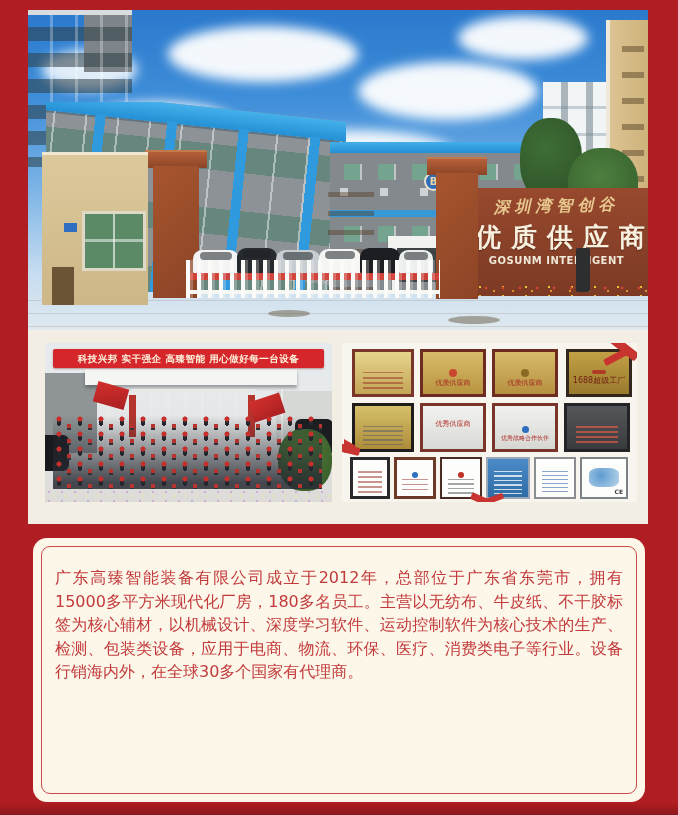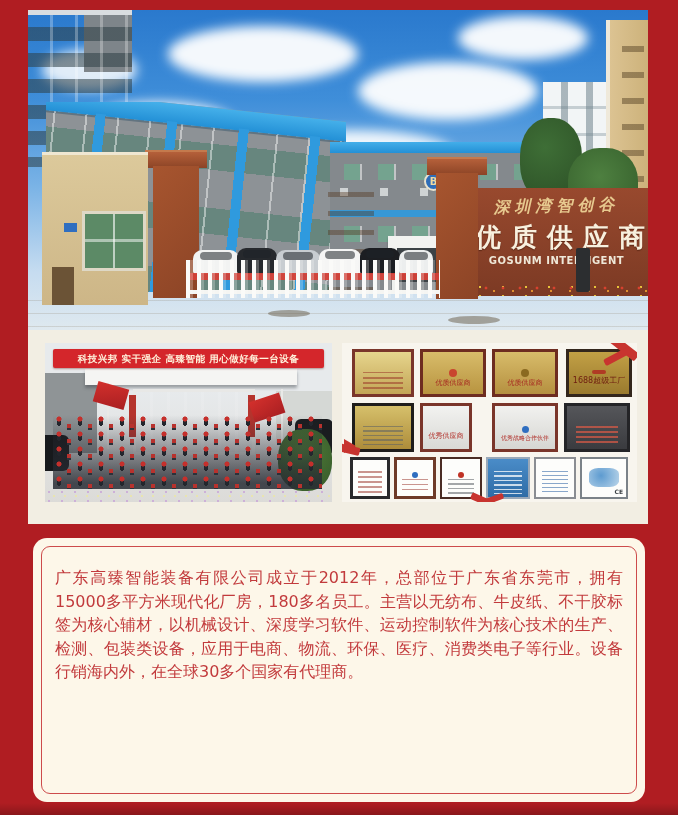--- a/index.html
+++ b/index.html
@@ -180,21 +180,21 @@
   .deco{width:70%;height:46%;margin-bottom:3px;
     background:repeating-linear-gradient(180deg,rgba(150,45,35,.5) 0 1.5px,transparent 1.5px 5px);}
   .deco-gray{background:repeating-linear-gradient(180deg,rgba(90,95,100,.55) 0 1.3px,transparent 1.3px 4.5px);}
   .emb{width:8px;height:8px;border-radius:50%;margin:3px auto 1px;}
 
   .p-goldcert{left:10px;top:6px;width:62px;height:48px;border:3px solid #7a352a;background:linear-gradient(180deg,#e6d58d,#c3a556);}
   .p-gold1{left:78px;top:6px;width:66px;height:48px;border:3px solid #6e2c20;background:linear-gradient(180deg,#d8bc6a,#b89440);}
   .p-gold2{left:150px;top:6px;width:66px;height:48px;border:3px solid #6e2c20;background:linear-gradient(180deg,#d8bc6a,#b59040);}
   .p-golddark{left:224px;top:6px;width:66px;height:48px;border:3px solid #33261c;background:linear-gradient(180deg,#c2a045,#9a7a2e);}
   .p-goldblack{left:10px;top:60px;width:62px;height:49px;border:3px solid #1f1d1b;background:linear-gradient(180deg,#d6c06b,#ad8c3a);}
-  .p-silver1{left:78px;top:60px;width:52px;height:49px;border:3px solid #7a352a;background:linear-gradient(180deg,#f2f2f0,#d9d9d5);}
+  .p-silver1{left:78px;top:60px;width:66px;height:49px;border:3px solid #7a352a;background:linear-gradient(180deg,#f2f2f0,#d9d9d5);justify-content:center;}
   .p-silver2{left:150px;top:60px;width:66px;height:49px;border:3px solid #7a352a;background:linear-gradient(180deg,#f1f1ef,#d6d6d2);}
   .p-dark{left:222px;top:60px;width:66px;height:49px;border:3px solid #242427;background:linear-gradient(180deg,#55565a,#3a3b3f);}
   .cert{position:absolute;top:114px;height:42px;box-sizing:border-box;background:#fdfdfb;
     display:flex;flex-direction:column;align-items:center;justify-content:flex-end;overflow:hidden;}
   .c-black{left:8px;width:40px;border:3px solid #2a2a2c;}
   .c-brown{left:52px;width:42px;border:3px solid #6e3a28;}
   .c-red{left:98px;width:42px;border:2px solid #4a2c24;}
   .c-blue{left:144px;width:44px;border:2px solid #9aa8b8;background:linear-gradient(180deg,#4a8cc8,#2f6ca6);}
   .c-blue .deco-gray{background:repeating-linear-gradient(180deg,rgba(255,255,255,.75) 0 1.3px,transparent 1.3px 4.5px);}
   .c-table{left:192px;width:42px;border:2px solid #8a8d92;}

